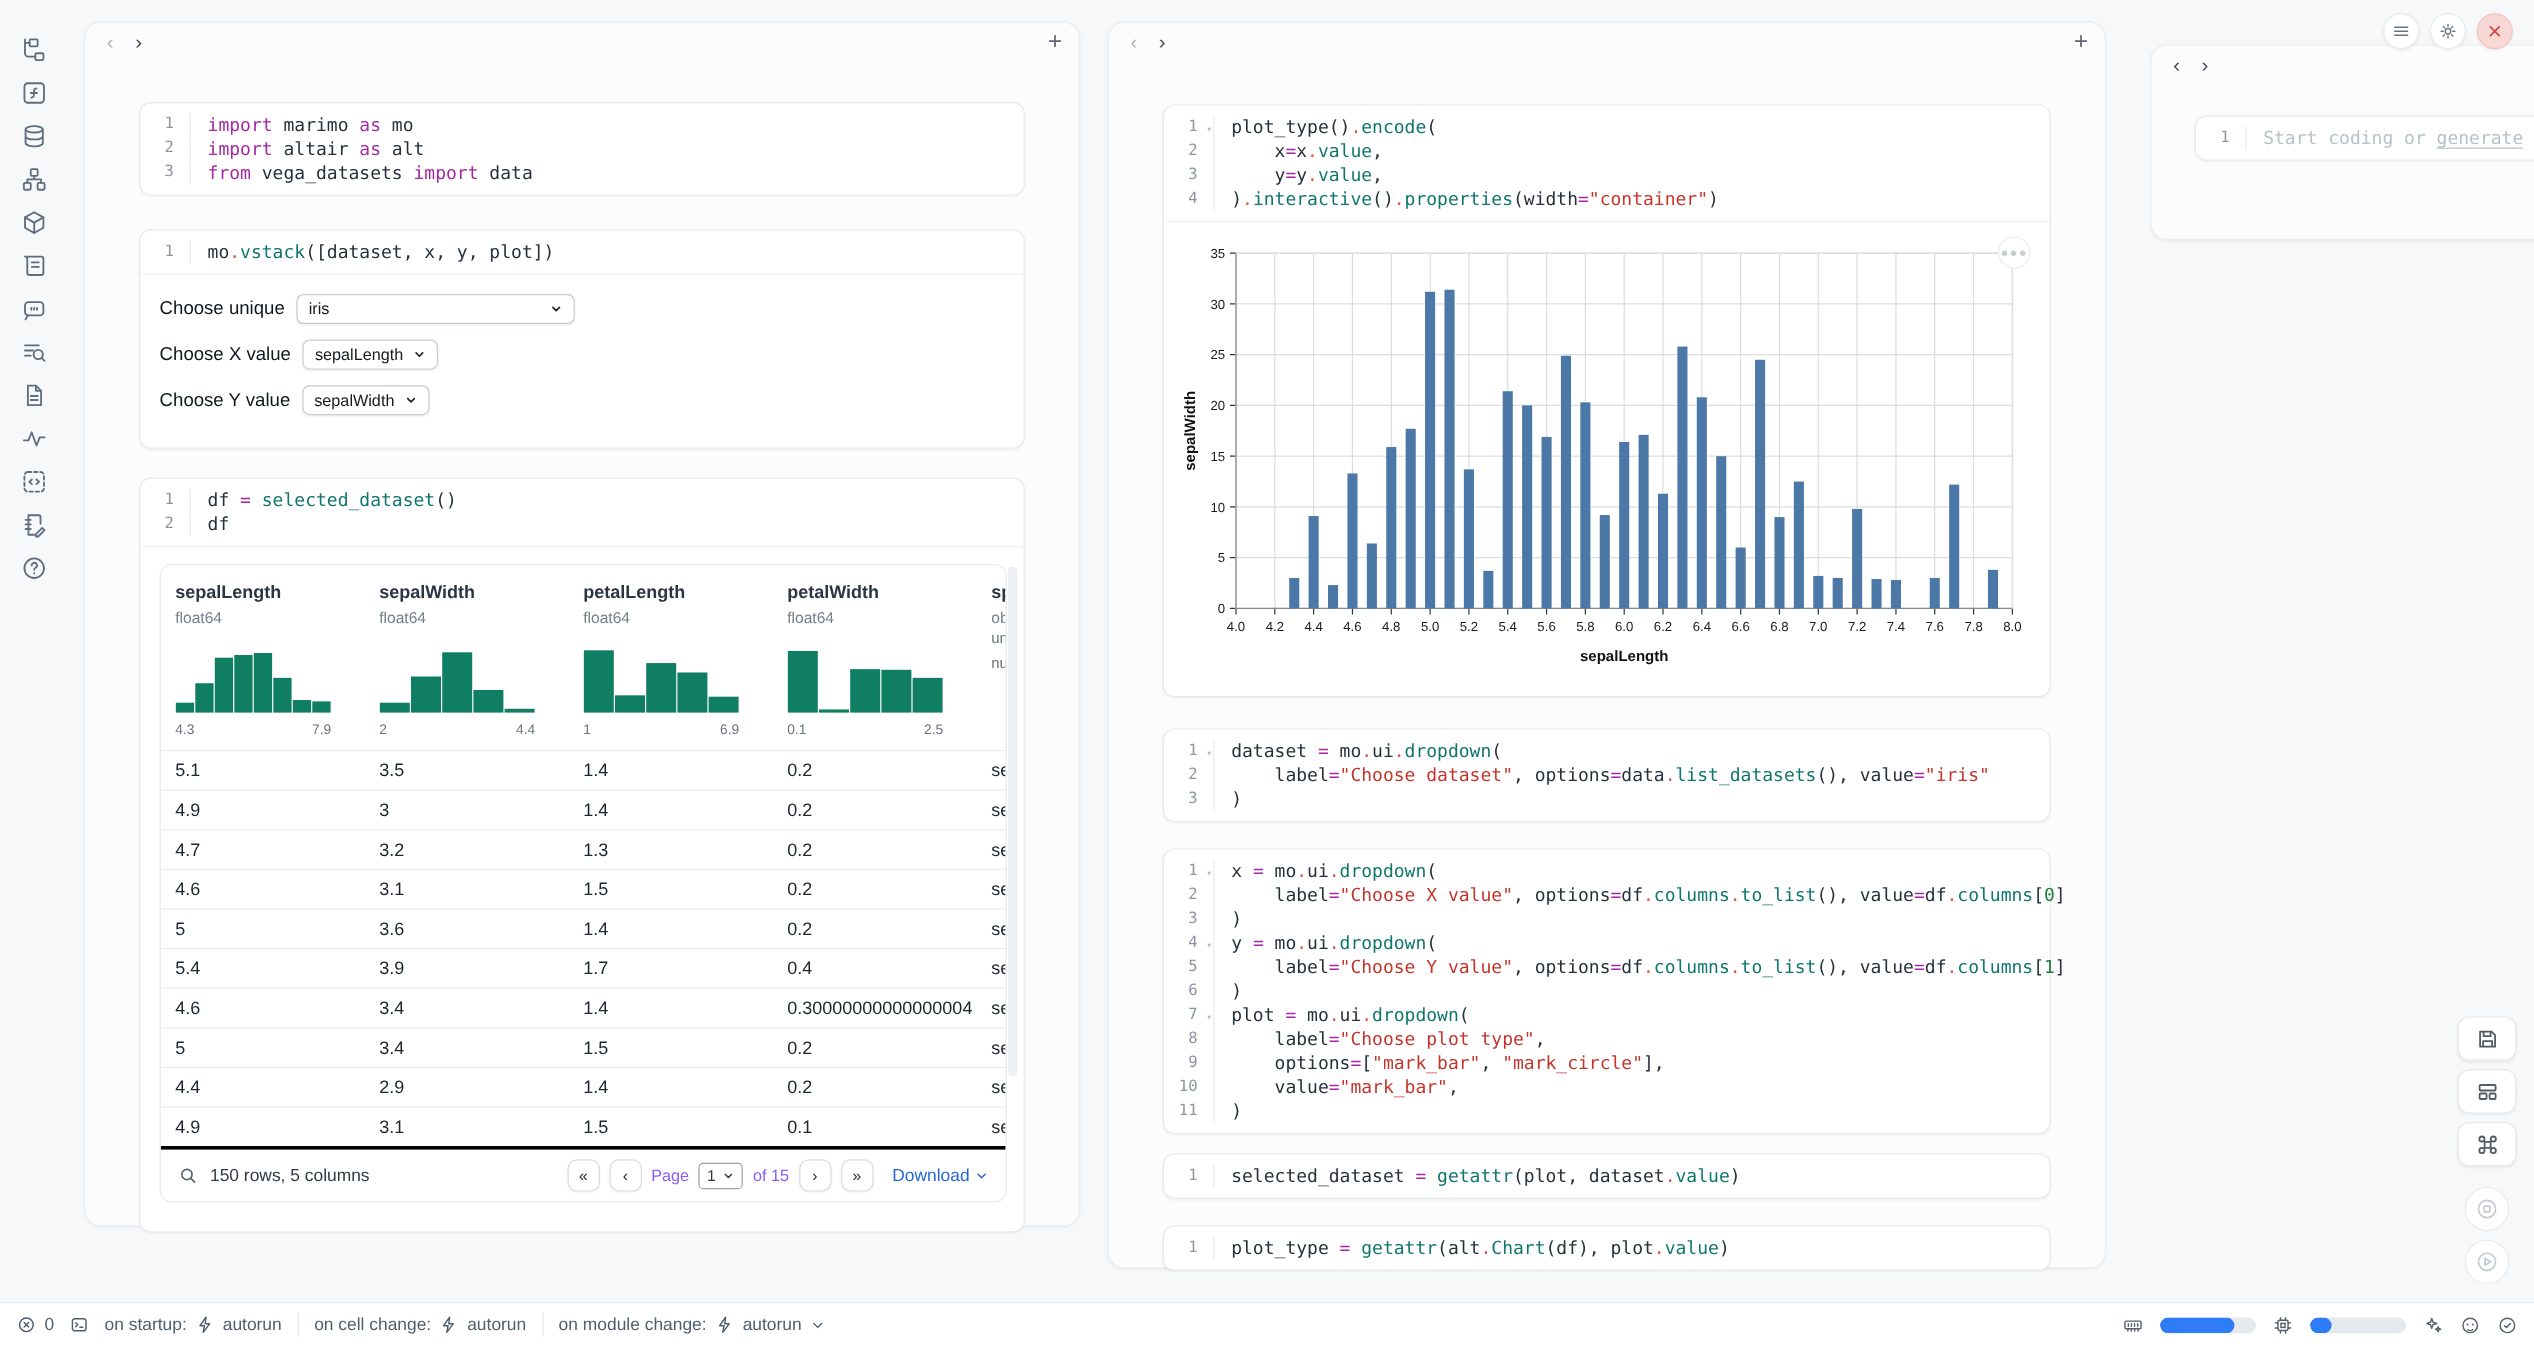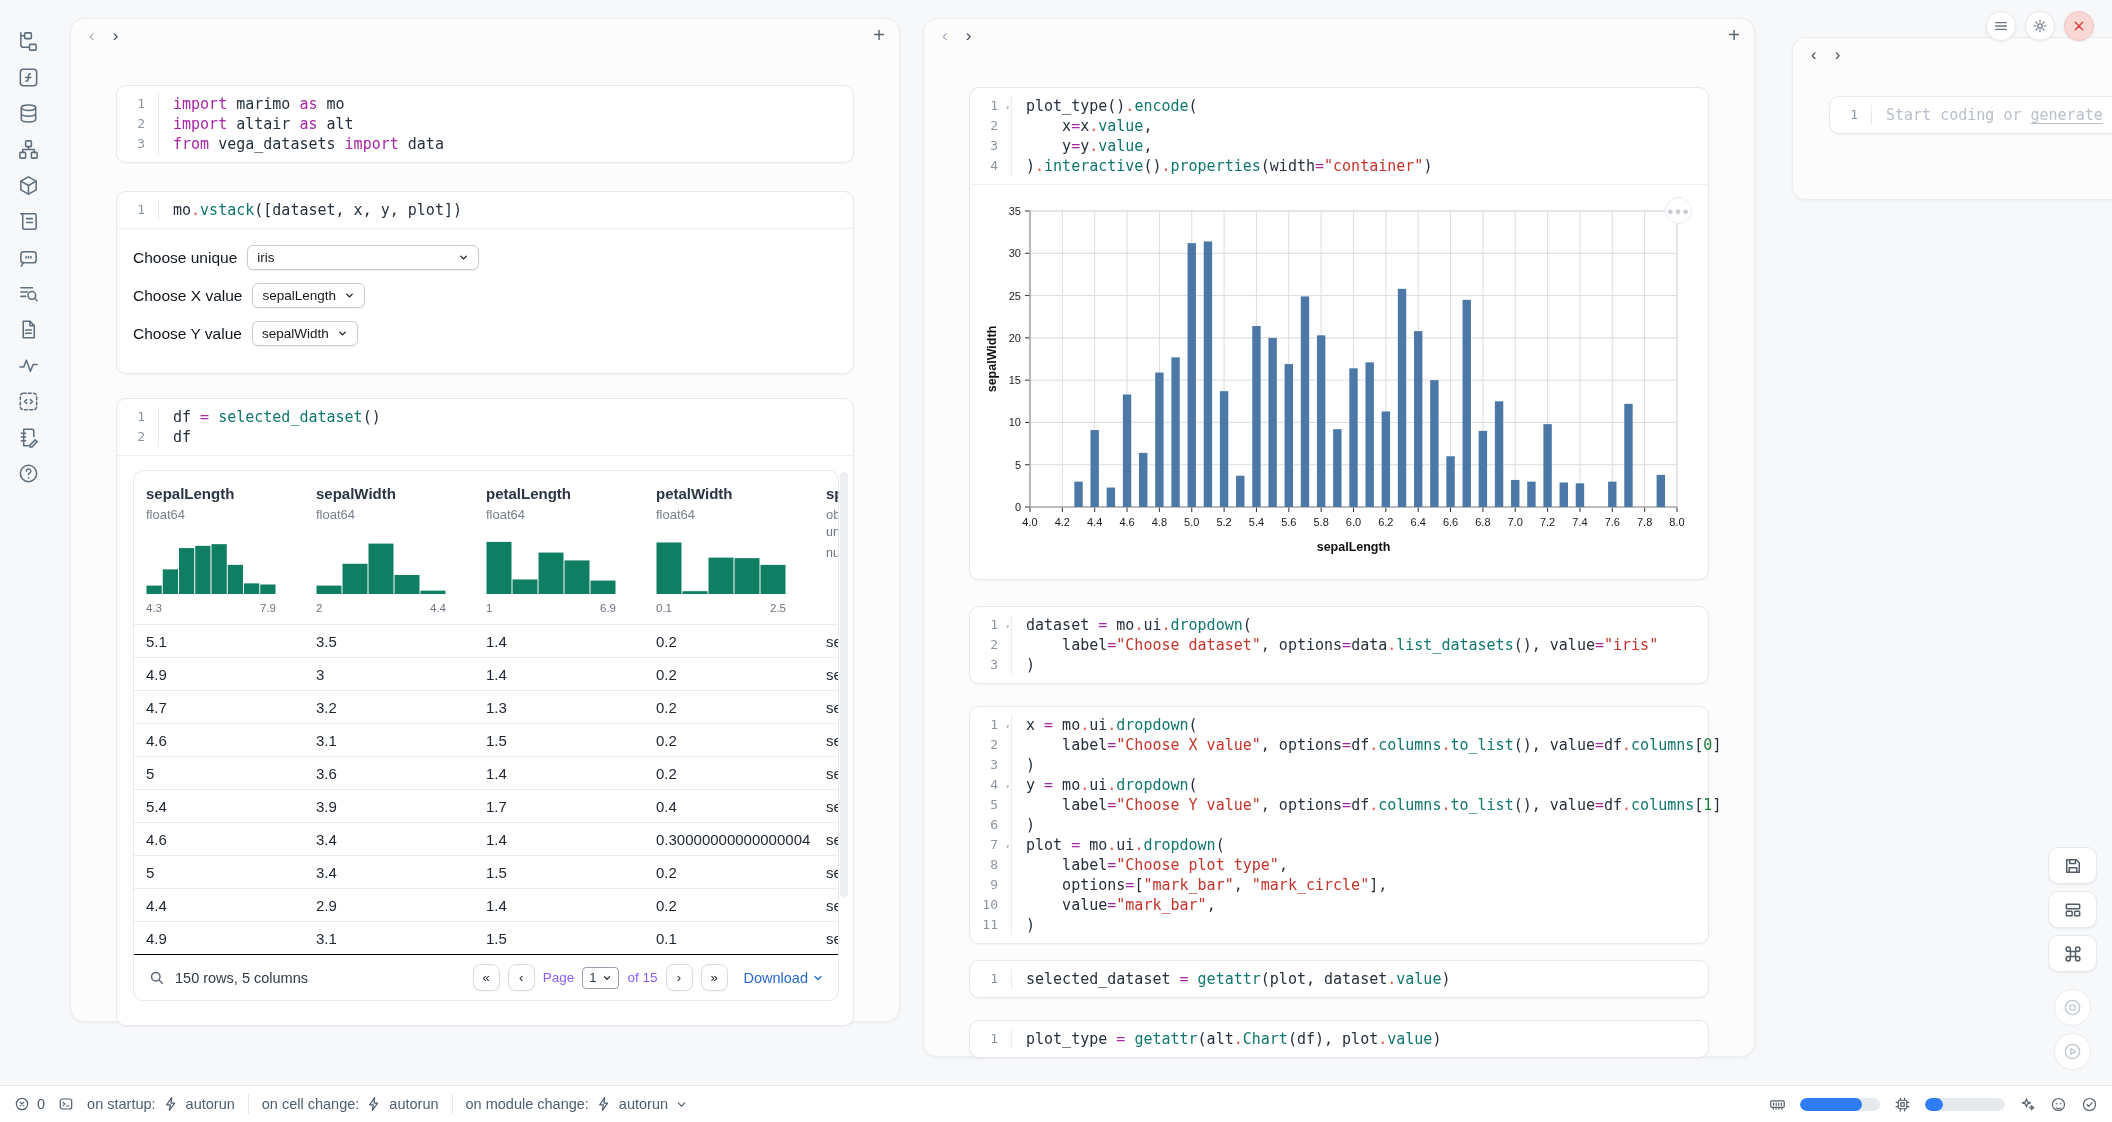--- a/index.html
+++ b/index.html
@@ -55,21 +55,21 @@
   .thead { display:grid; grid-template-columns:repeat(5,170px); padding:14px 0 10px 12px; overflow:hidden; }
   .th-name { font-size:15px; font-weight:bold; color:#2b3544; white-space:nowrap; }
   .th-type { font-size:13px; color:#77808c; margin-top:5px; white-space:nowrap; }
   .th-hist { margin-top:14px; }
   .th-range { width:130px; display:flex; justify-content:space-between; font-size:11.5px; color:#6a7380; margin-top:4px; }
   .th-meta { font-size:12.5px; color:#6a7380; line-height:21px; white-space:nowrap; }
   .th-meta:first-of-type { margin-top:14px; }
   .tr { display:grid; grid-template-columns:repeat(5,170px); padding-left:12px; height:33px;
         align-items:center; border-top:1px solid #eaecef; font-size:15px; color:#1d2530; overflow:hidden; }
   .tr span { white-space:nowrap; }
-  .tfoot { border-top:1px solid #000000; height:46px; display:flex; align-items:center;
+  .tfoot { border-top:3px solid #000000; height:46px; display:flex; align-items:center;
            padding:0 14px; gap:10px; font-size:14.5px; color:#2e3a47; }
   .tfoot svg.search { width:17px; height:17px; color:#5b6572; }
   .pager { margin-left:auto; display:flex; align-items:center; gap:8px; }
   .pbtn { width:27px; height:27px; border:1px solid #d8dce1; border-radius:8px; background:#fff;
           display:flex; align-items:center; justify-content:center; font-size:13px; color:#1c242e;
           box-shadow:0 1px 2px rgba(16,24,40,.05); cursor:pointer; }
   .plabel { font-size:13.5px; color:#8b5cf6; }
   .psel { height:22px; border:1px solid #98a1ac; border-radius:4px; padding:0 6px; display:flex;
           align-items:center; gap:6px; font-size:13px; background:#fff; cursor:pointer; }
   .psel svg { width:10px; height:10px; }

